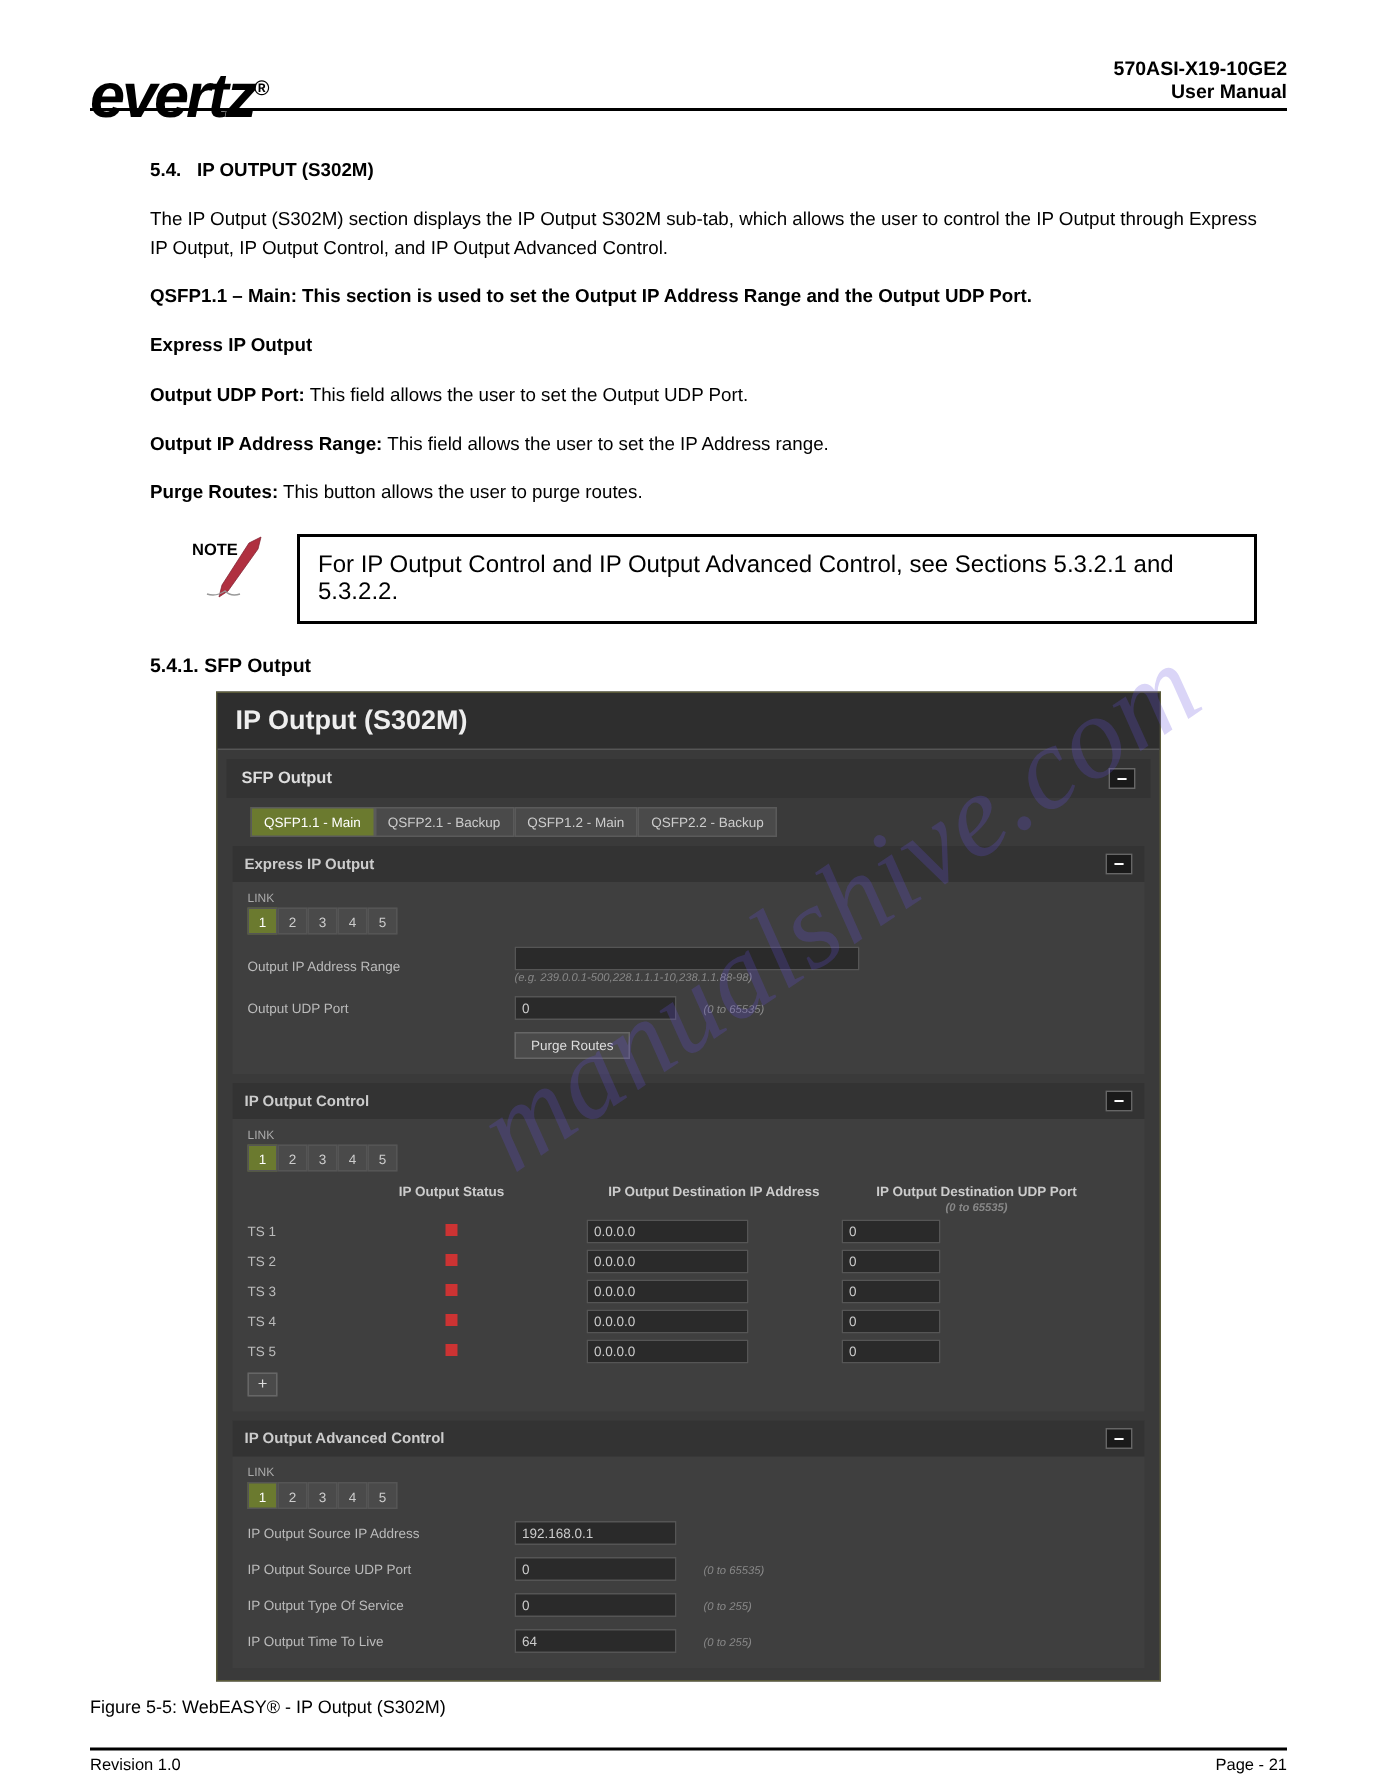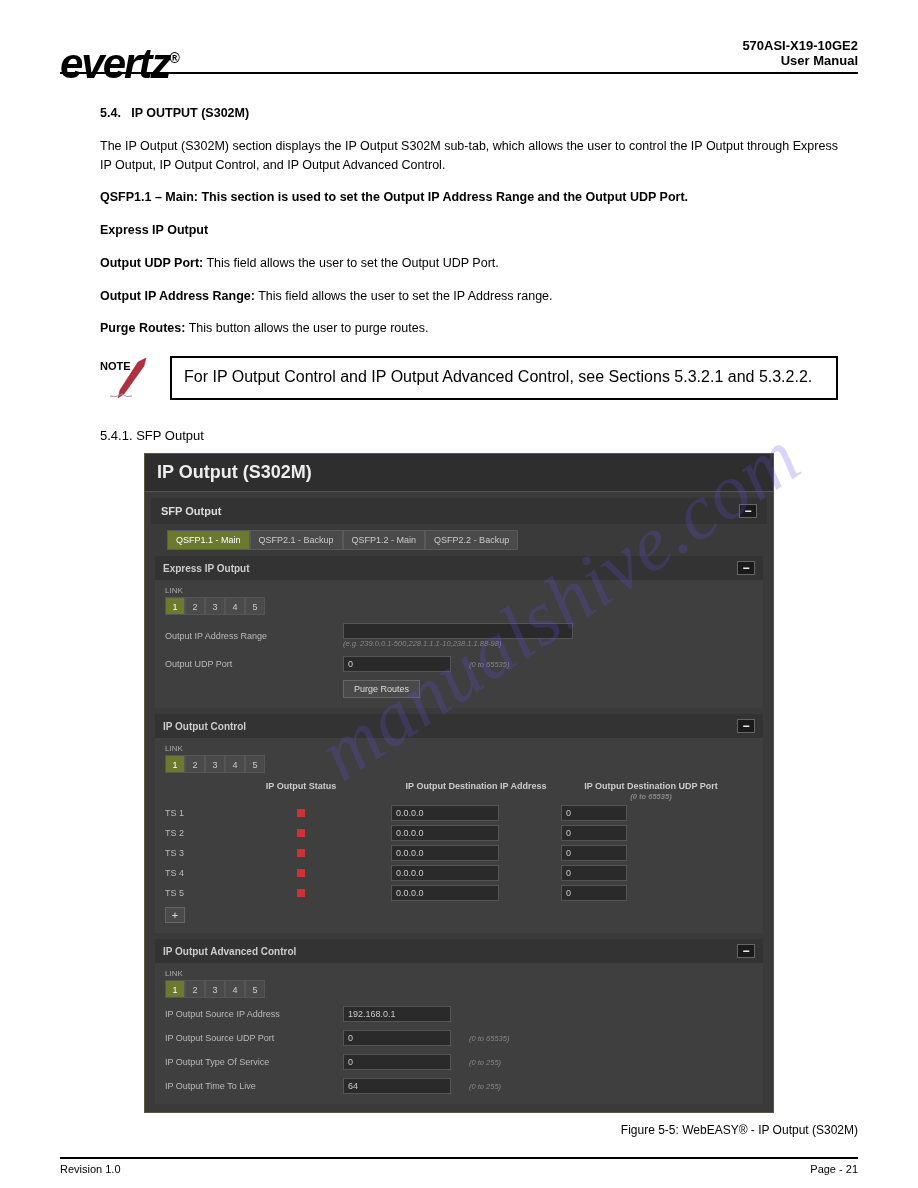--- a/index.html
+++ b/index.html
@@ -6,24 +6,24 @@
   body { background: #fff; font-family: Arial, sans-serif; width: 918px; margin: 0 auto; position: relative; }
   .page { padding: 40px 60px 30px 60px; }
   .header { border-bottom: 2px solid #000; padding-bottom: 4px; margin-bottom: 10px; }
   .logo { font-family: Arial, sans-serif; font-weight: bold; font-style: italic; font-size: 42px; letter-spacing: -2px; }
   .logo .reg { font-size: 14px; font-style: normal; vertical-align: super; }
   .doc-header-right { text-align: right; font-size: 13px; font-weight: bold; margin-top: -50px; }
   .body-text { margin: 30px 20px 0 40px; font-size: 12.5px; line-height: 1.5; }
   .body-text p { margin-bottom: 14px; }
   .defn { margin-left: 0; }
   .defn b { display: inline; }
-  .note-row { display: flex; align-items: flex-start; margin: 18px 20px 18px 36px; gap: 14px; }
+  .note-row { display: flex; align-items: flex-start; margin: 18px 20px 18px 64px; gap: 14px; }
   .note-icon { width: 60px; flex-shrink: 0; }
   .note-text-box { border: 2.5px double #000; flex: 1; padding: 10px 12px; font-size: 16px; min-height: 44px; }
-  .section-heading { margin: 20px 20px 10px 40px; font-size: 13px; font-weight: normal; }
+  .section-heading { margin: 20px 20px 10px 40px; font-size: 13px; font-weight: bold; }
   .screenshot { margin: 0 auto; width: 630px; background: #3a3a3a; border: 1px solid #5a5a3a; padding: 0; font-family: Arial, sans-serif; font-size: 10px; color: #ccc; }
   .ss-title { background: #2e2e2e; color: #eee; font-size: 18px; font-weight: bold; padding: 8px 12px; border-bottom: 1px solid #555; }
   .ss-bar { background: #333; color: #ddd; font-size: 11px; font-weight: bold; padding: 6px 10px; margin: 6px 6px 0 6px; display: flex; justify-content: space-between; align-items: center; }
   .ss-collapse { background: #1a1a1a; color: #fff; width: 18px; height: 14px; text-align: center; line-height: 13px; font-size: 12px; border: 1px solid #666; }
   .ss-body { margin: 4px 6px 8px 6px; }
   .ss-tabs { display: flex; gap: 0; margin: 6px 0 0 16px; }
   .ss-tab { background: #4a4a4a; color: #ccc; font-size: 9px; padding: 4px 8px; border: 1px solid #5a5a5a; cursor: pointer; }
   .ss-tab.active { background: #6b7a2f; color: #fff; }
   .ss-panel { background: #3f3f3f; margin: 6px 4px 4px 4px; padding: 0; }
   .ss-panel-title { background: #333; font-size: 10px; font-weight: bold; padding: 5px 8px; display: flex; justify-content: space-between; align-items: center; }
@@ -40,21 +40,21 @@
   .ss-input.short { width: 66px; }
   .ss-hint { font-size: 7.5px; font-style: italic; color: #888; }
   .ss-btn { background: #4a4a4a; border: 1px solid #666; color: #ddd; padding: 3px 10px; font-size: 9px; cursor: pointer; }
   .ss-table { margin-top: 8px; }
   .ss-th { display: flex; font-size: 9px; color: #ccc; font-weight: bold; }
   .ss-th > div { text-align: center; }
   .ss-tr { display: flex; align-items: center; margin-top: 4px; }
   .ss-tr .rl { width: 46px; font-size: 9px; color: #bbb; }
   .status-dot { width: 8px; height: 8px; background: #c33; display: inline-block; }
   .ss-plus { width: 20px; height: 16px; background: #4a4a4a; border: 1px solid #666; color: #ddd; text-align: center; line-height: 14px; font-size: 11px; margin-top: 6px; cursor: pointer; }
-  .figure-caption { text-align: right; font-size: 12px; margin: 10px 0 20px 0; }
+  .figure-caption { text-align: left; font-size: 12px; margin: 10px 0 20px 0; }
   .footer { border-top: 2px solid #000; margin-top: 18px; padding-top: 4px; display: flex; justify-content: space-between; font-size: 11px; gap: 16px; }
   .watermark { position: absolute; top: 560px; left: 280px; font-size: 78px; color: rgba(100,80,220,0.24); transform: rotate(-34deg); pointer-events: none; font-family: serif; font-style: italic; letter-spacing: 1px; z-index: 10; }
 </style>
 </head>
 <body>
 
 <div class="watermark">manualshive.com</div>
 
 <div class="page">
 

